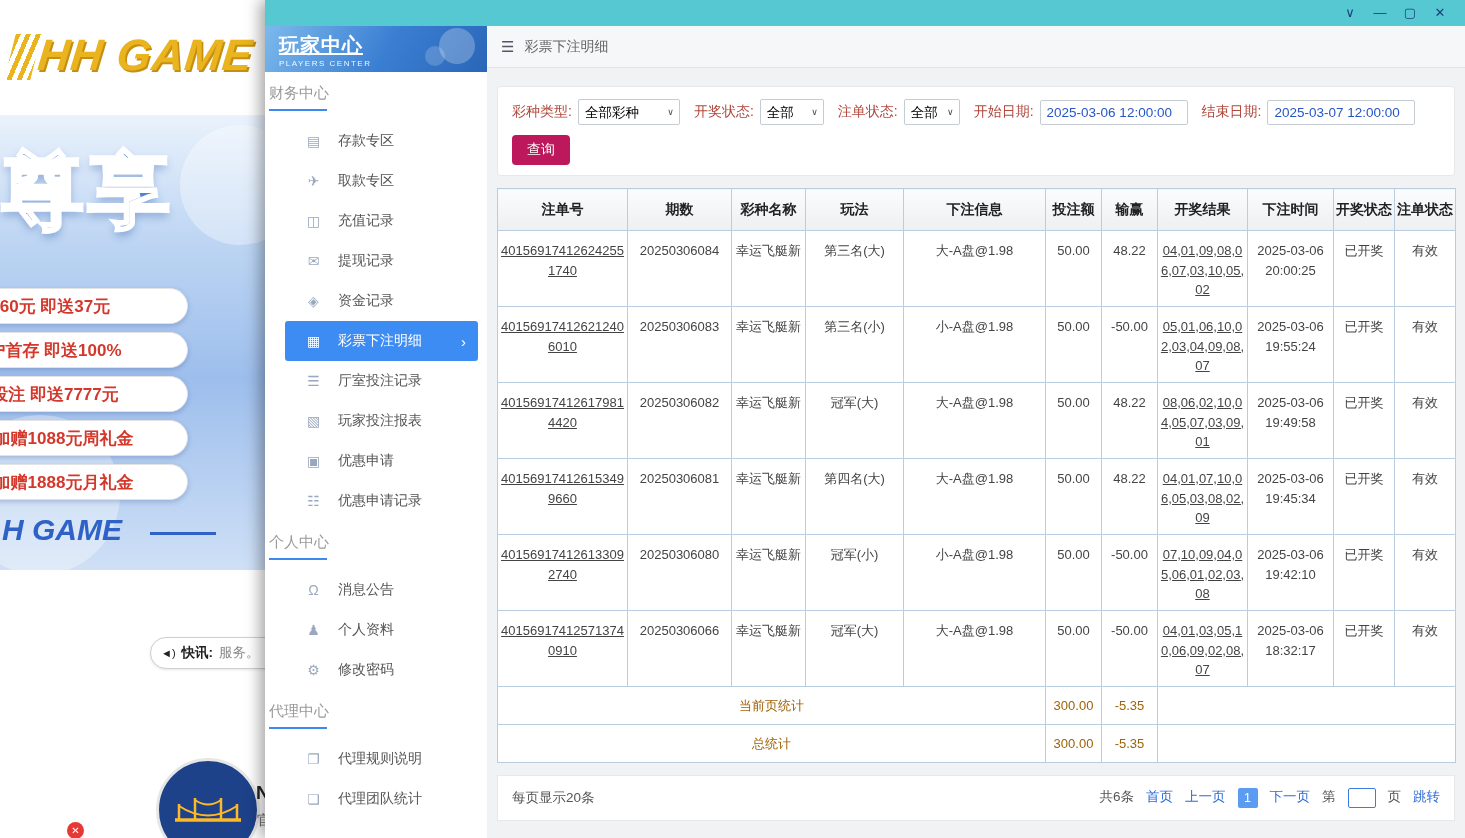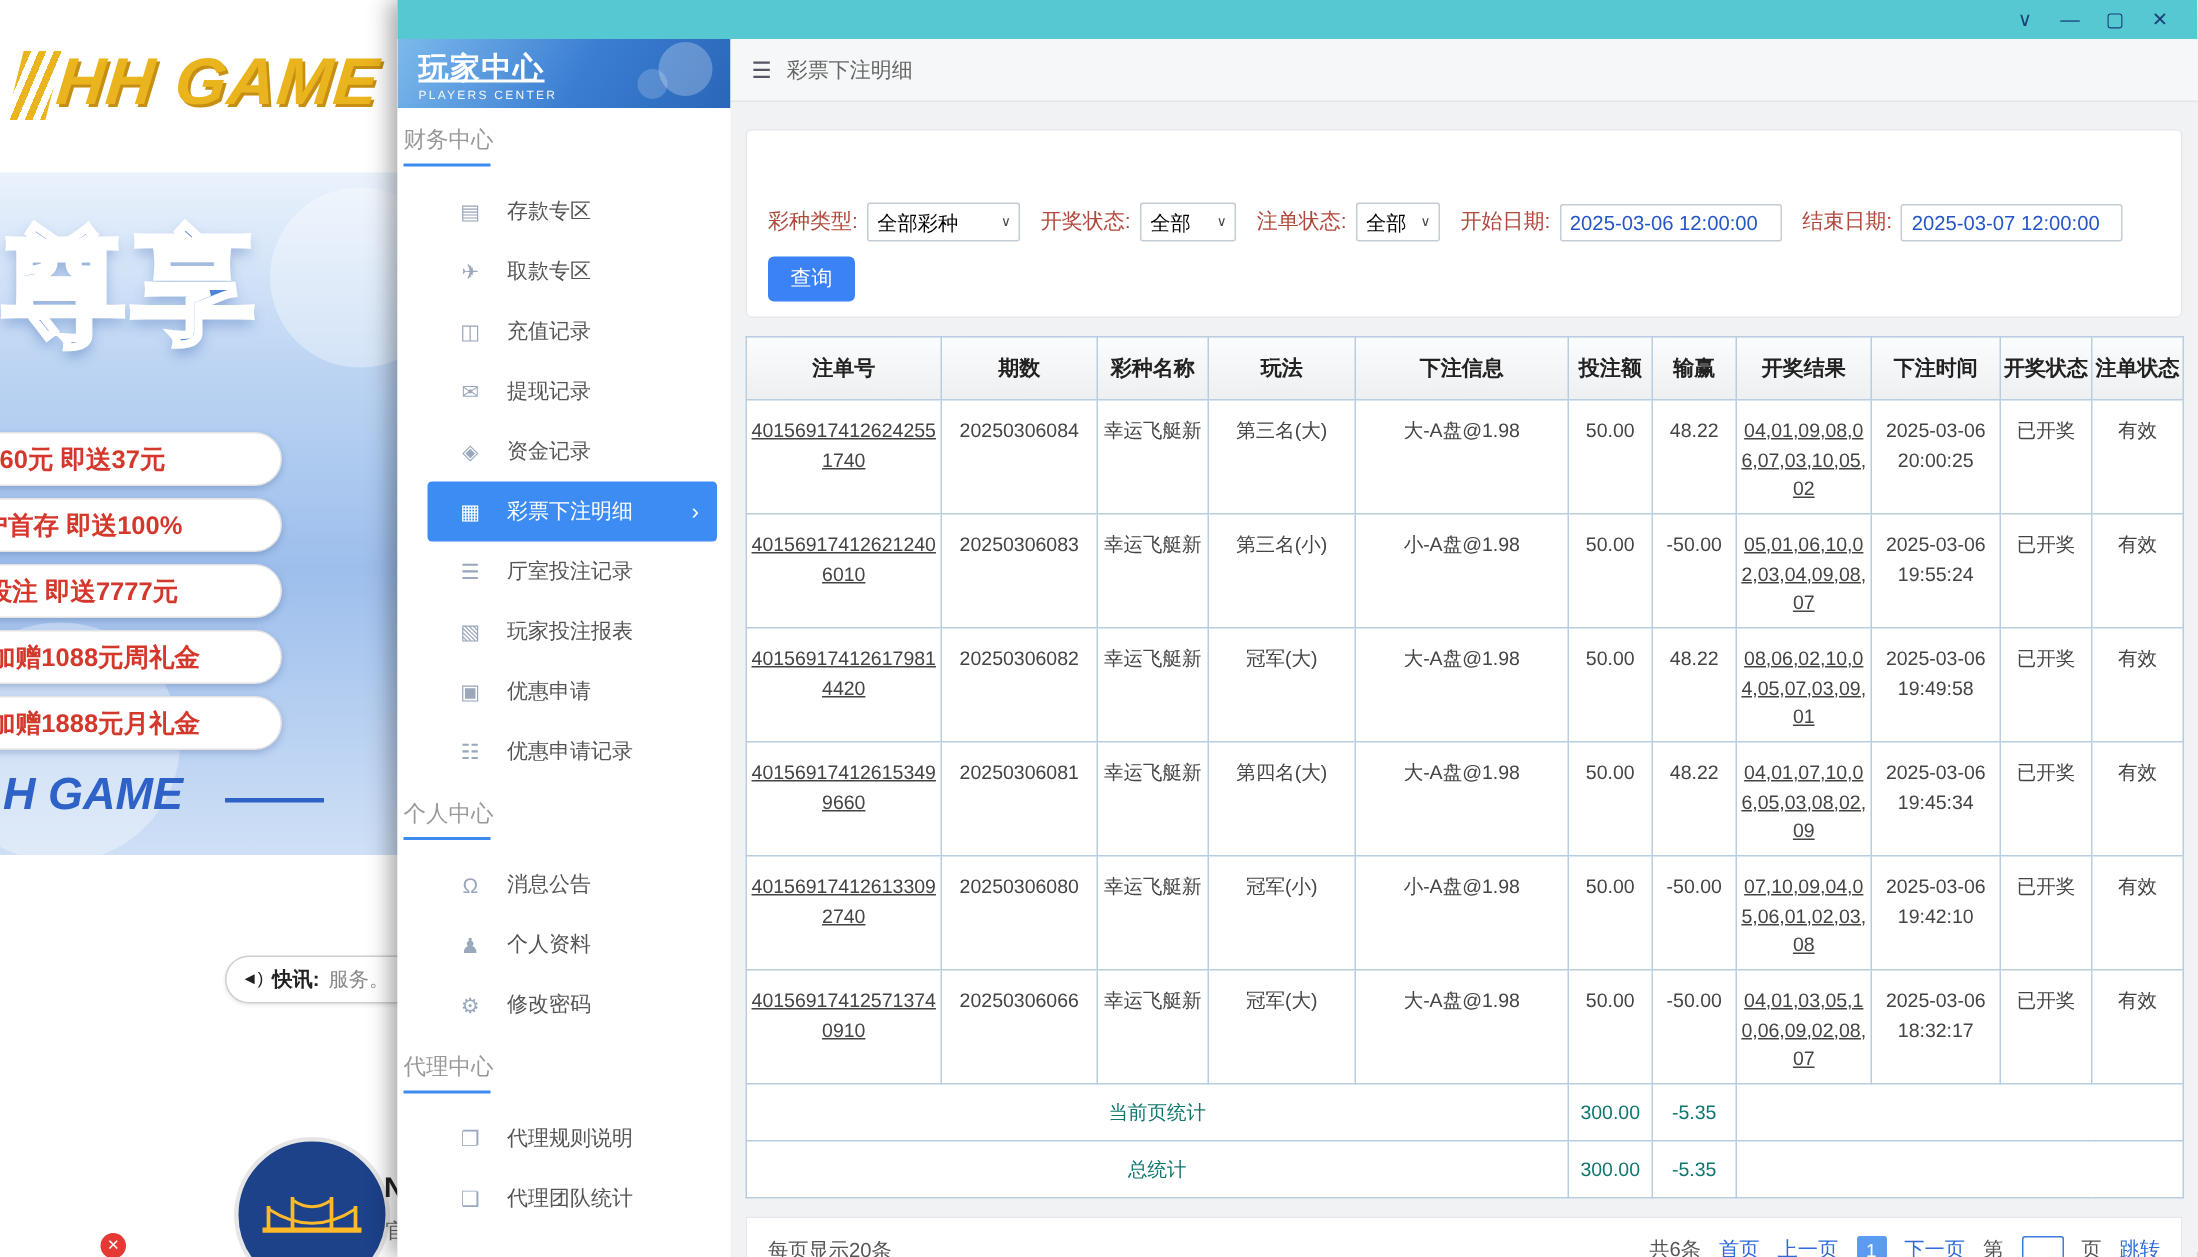--- a/index.html
+++ b/index.html
@@ -49,37 +49,37 @@
   .mi-arrow { margin-left:auto; padding-right:12px; font-size:15px; color:#fff; }
 
   
   .main-area { flex:1; display:flex; flex-direction:column; min-width:0; }
   .topbar { height:42px; flex:0 0 42px; background:#f6f7f8; border-bottom:1px solid #e2e4e7; display:flex; align-items:center; padding:0 14px; gap:10px; }
   .hamburger { font-size:15px; color:#556; cursor:pointer; }
   .topbar-title { font-size:14px; color:#666; }
   .content { flex:1; padding:18px 10px 10px; display:flex; flex-direction:column; gap:12px; overflow:hidden; }
 
   .filter-card { background:#fff; border:1px solid #e6e8eb; border-radius:4px; padding:12px 14px 10px; }
-  .filter-row { display:flex; font-size:14px;margin-top:36px; }
+  .filter-row { display:flex; font-size:14px; }
   .f-group { display:flex; align-items:center; gap:6px; margin-right:14px; white-space:nowrap; }
   .f-label { color:#b0483c; }
   .select-wrap { position:relative; display:inline-block; }
   .select-wrap::after { content:"∨"; position:absolute; right:6px; top:50%; transform:translateY(-50%); font-size:9px; color:#444; pointer-events:none; }
   select { height:26px; border:1px solid #c6ccd4; background:#fff; font-size:13.5px; padding:0 20px 0 6px; appearance:none; -webkit-appearance:none; border-radius:2px; font-family:inherit; }
   .sel-type { width:102px; } .sel-draw { width:64px; } .sel-order { width:56px; }
   .date-input { width:148px; height:25px; border:1px solid #c6ccd4; color:#2456c8; font-size:13.5px; padding:0 6px; border-radius:2px; font-family:inherit; }
-  .search-btn { margin-top:10px; background:#3b82f6; color:#fff; border:none; border-radius:4px; padding:6px 15px; font-size:14px; cursor:pointer; font-family:inherit; }
+  .search-btn { margin-top:10px; background:#be185d; color:#fff; border:none; border-radius:4px; padding:6px 15px; font-size:14px; cursor:pointer; font-family:inherit; }
 
   .table-card { background:#fff; }
   table { width:100%; border-collapse:collapse; table-layout:fixed; }
   th, td { border:1px solid #b9cde0; }
   th { height:42px; font-size:14px; background:linear-gradient(#fbfcfd,#edeff1); color:#222; font-weight:700; padding:0 1px; }
   td { font-size:13px; color:#444; text-align:center; vertical-align:top; padding:10px 2px 6px; height:76px; line-height:1.5; }
   td.brk { word-break:break-all;text-decoration:underline; }
-  td.sum-td { height:38px; vertical-align:middle; padding:0 2px; color:#0f766e; }
+  td.sum-td { height:38px; vertical-align:middle; padding:0 2px; color:#a16207; }
 
   .footer-card { background:#fff; border:1px solid #e6e8eb; display:flex; justify-content:space-between; align-items:center; height:46px; flex:0 0 46px; padding:0 14px; font-size:13.5px; color:#555; }
   .pager { display:flex; align-items:flex-start; gap:12px; white-space:nowrap; }
   .pg-link { color:#2f6bd8; cursor:pointer; }
   .pg-current { width:20px; height:20px; background:#5b9bf0; color:#fff; display:flex; align-items:center; justify-content:center; border-radius:2px; font-size:12.5px; }
   .jump-input { width:28px; height:20px; border:1px solid #3c7ce0; border-radius:2px; }
 </style>
 </head>
 <body>
 

